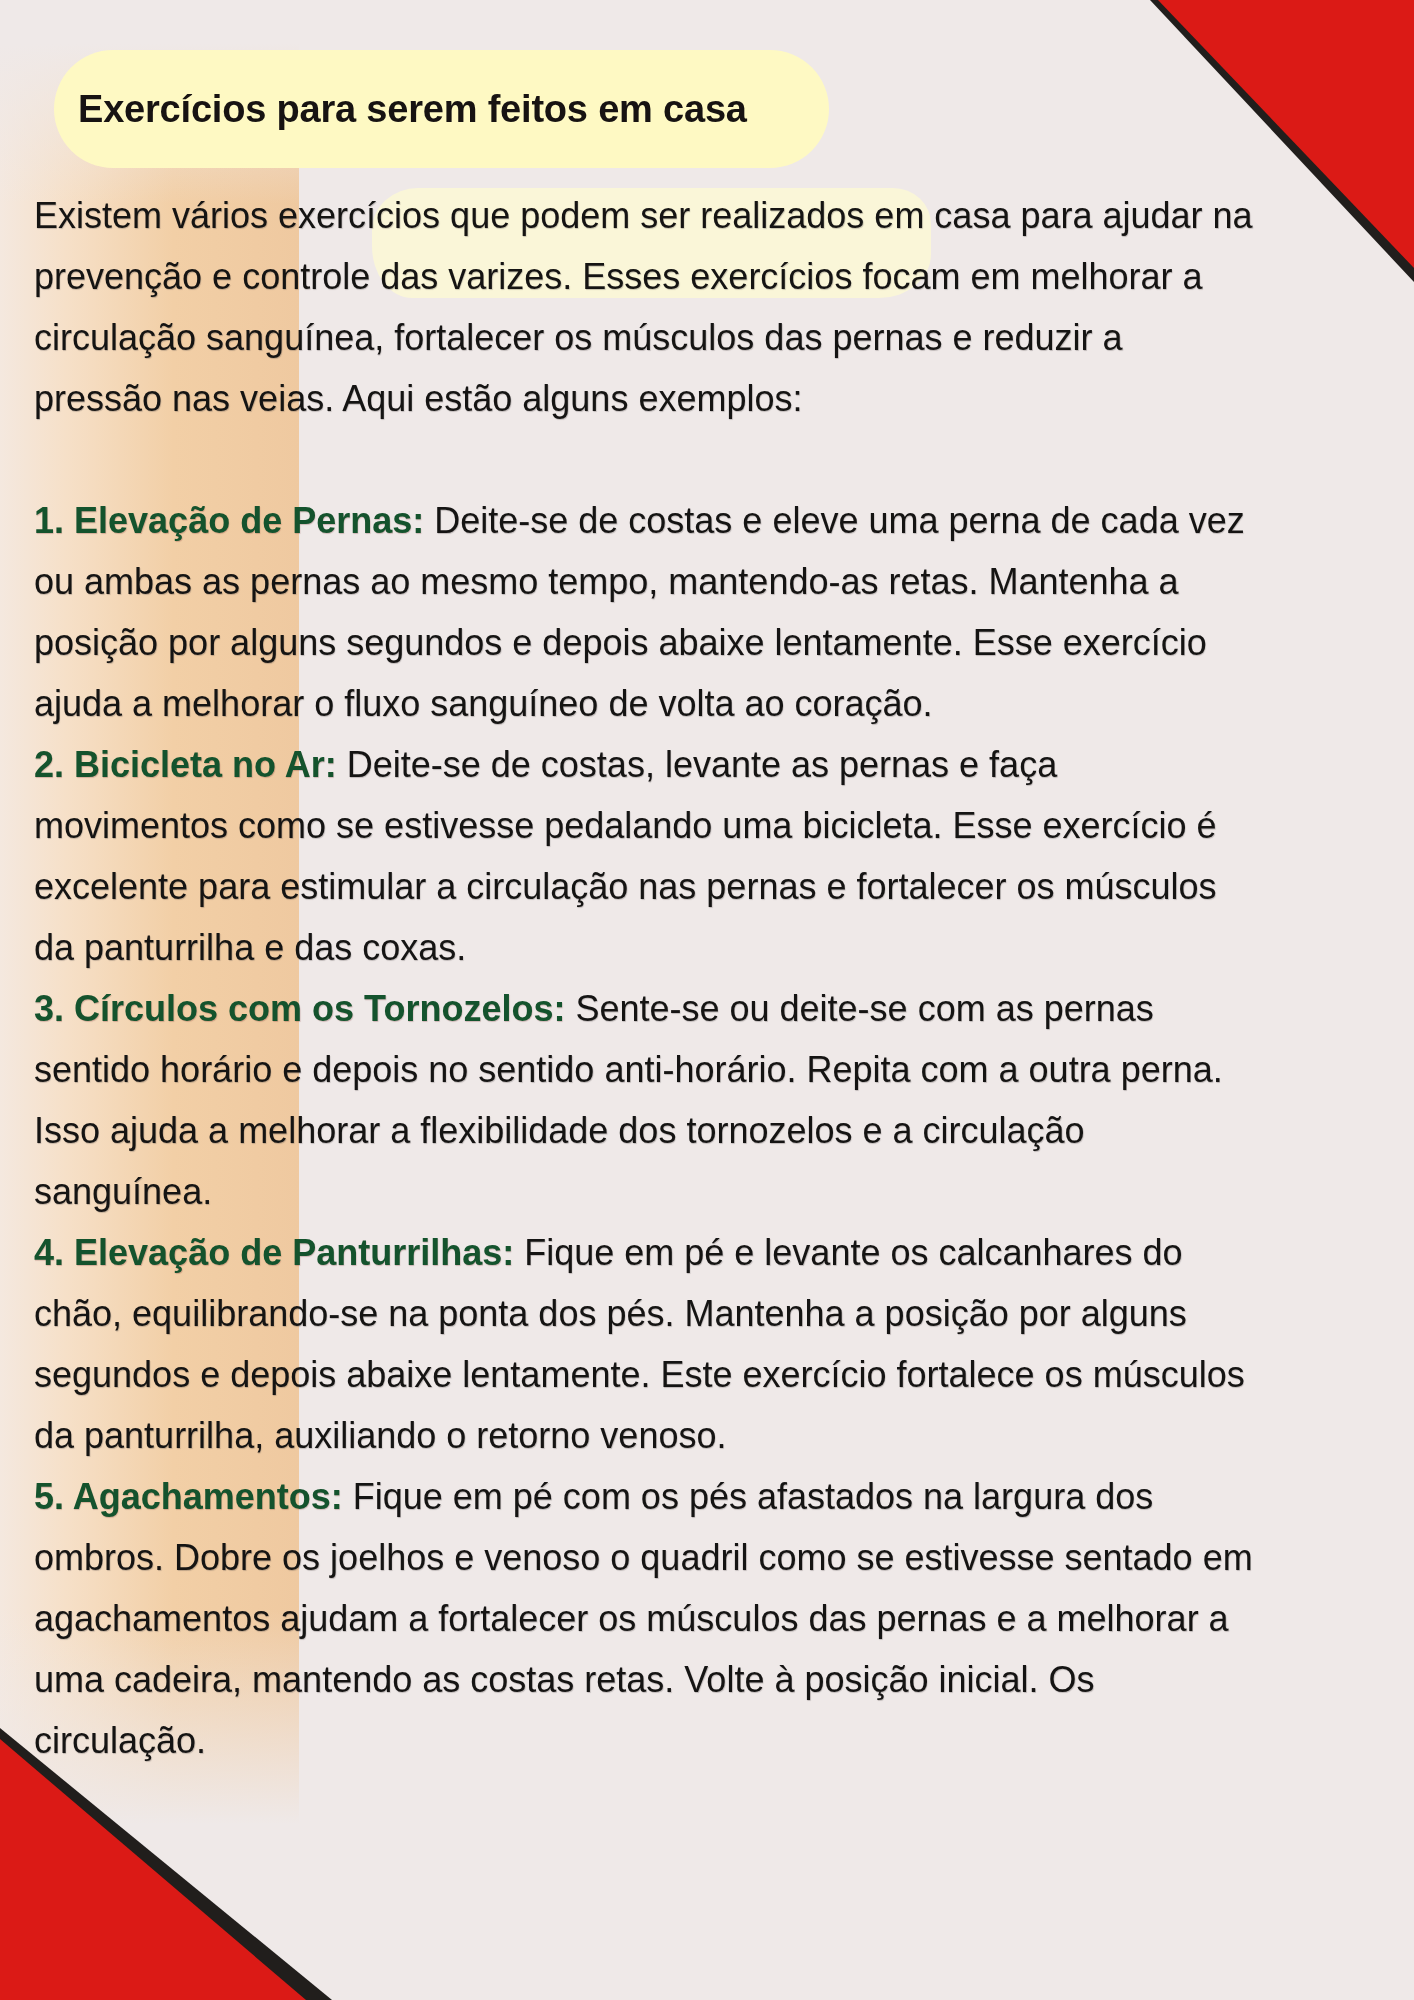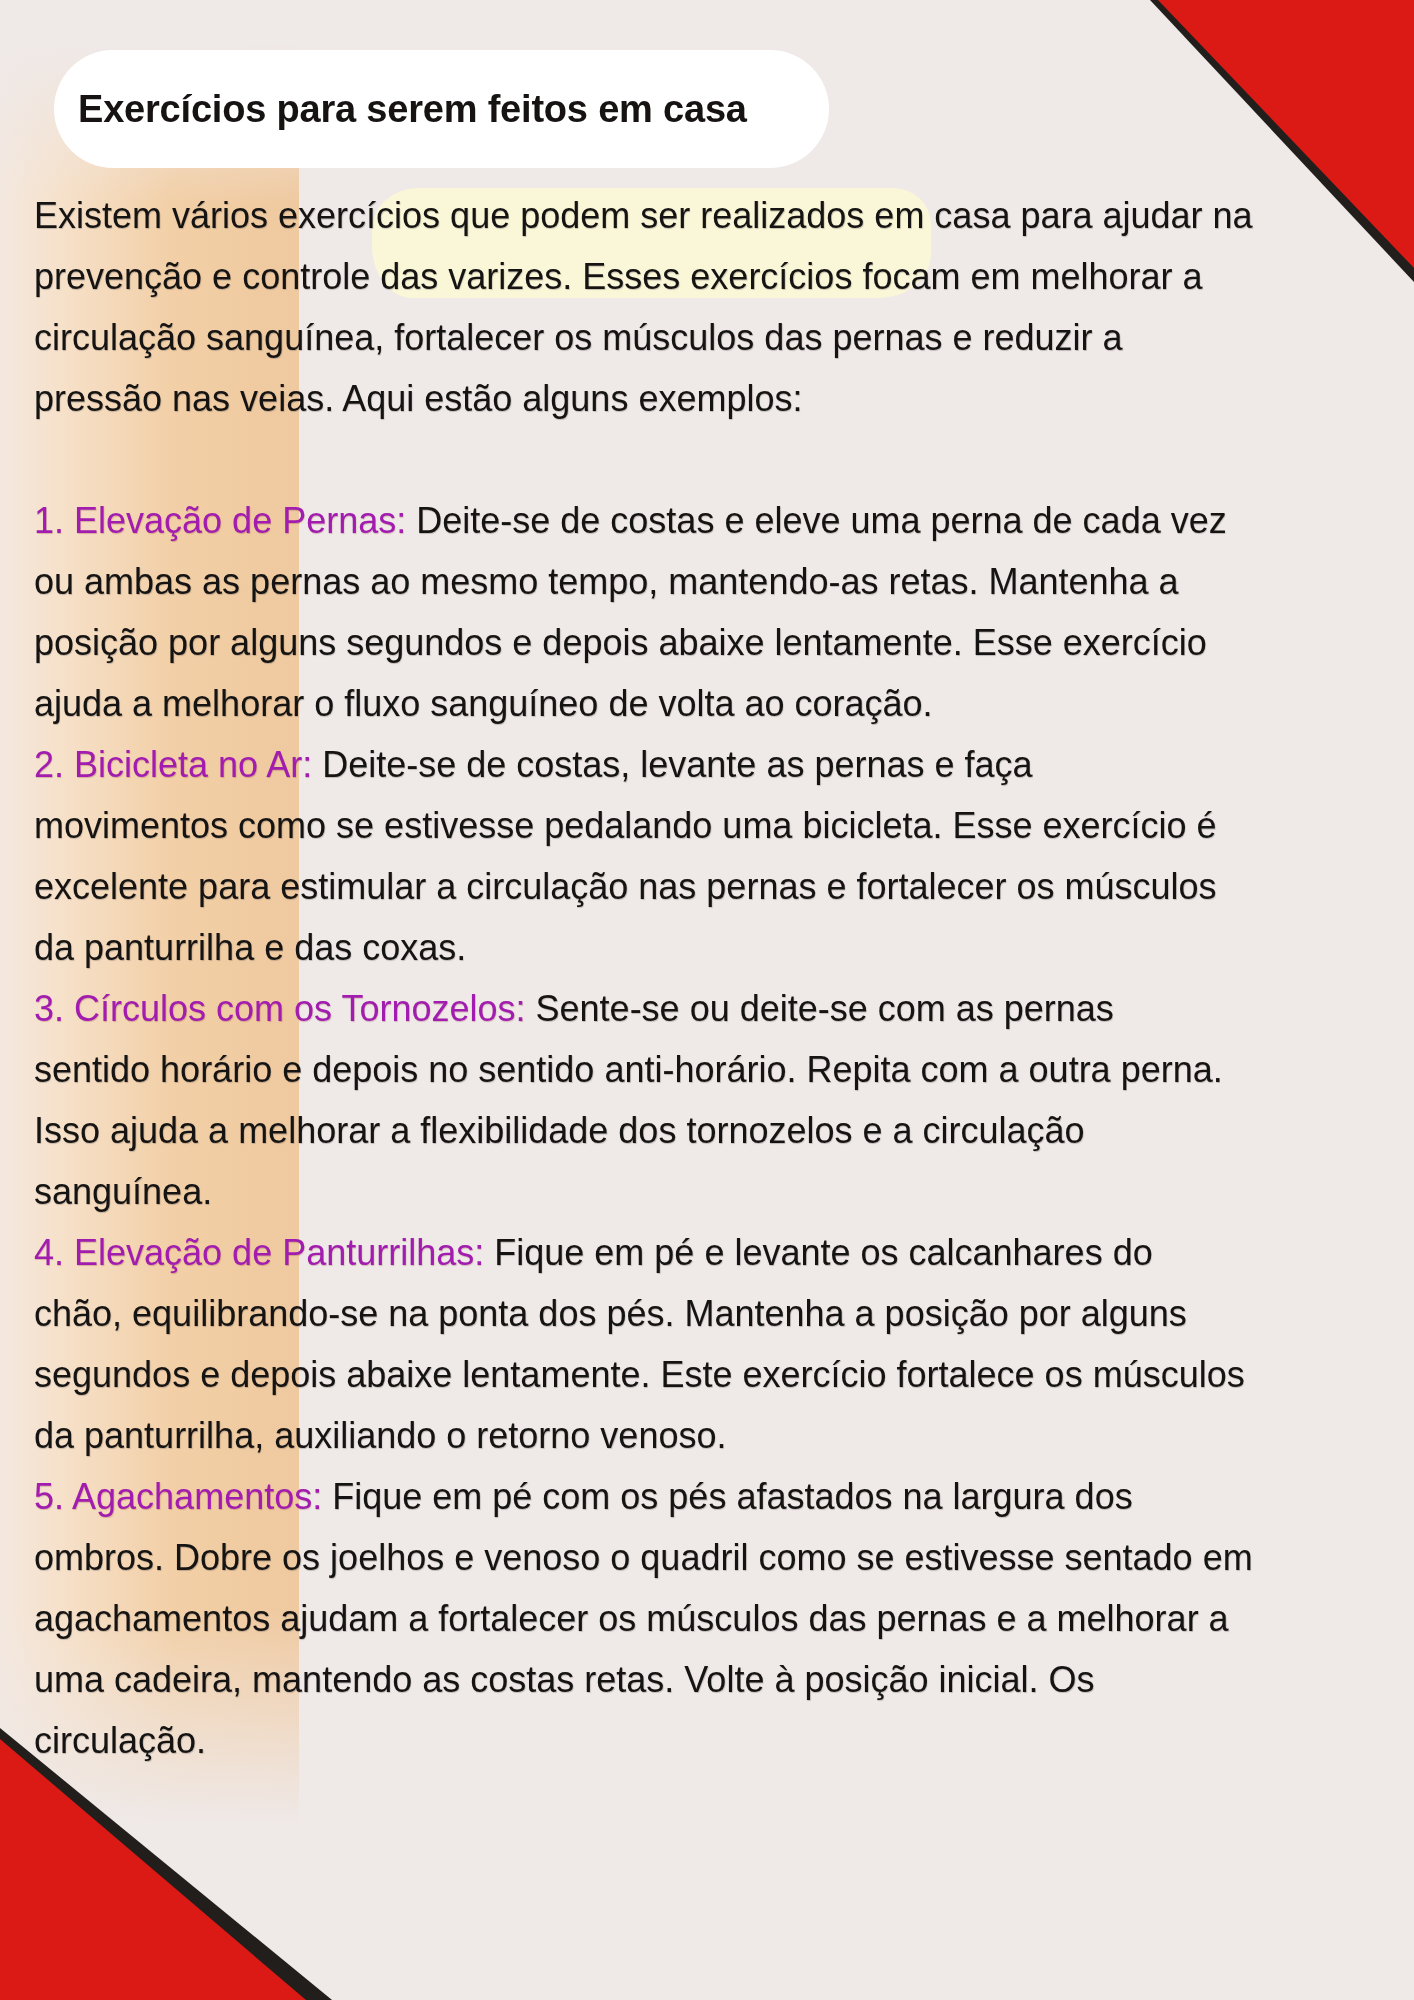--- a/index.html
+++ b/index.html
@@ -30,21 +30,21 @@
   .corner { position: absolute; display: block; }
   .corner-tr { top: 0; right: 0; }
   .corner-bl { bottom: 0; left: 0; }
 
   
   .title-badge {
     position: absolute;
     left: 54px; top: 50px;
     width: 775px; height: 118px;
     border-radius: 59px;
-    background: #ffffff;
+    background: #fef9c3;
     display: flex;
     align-items: center;
     padding: 0 24px;
     box-sizing: border-box;
   }
   .title-text {
     font-size: 38px;
     font-weight: bold;
     color: #171312;
     letter-spacing: -0.2px;
@@ -69,22 +69,22 @@
     font-size: 36px;
     text-shadow: 0.6px 0.8px 0.8px rgba(70,60,60,0.28);
   }
   .line {
     height: 61px;
     line-height: 61px;
     white-space: nowrap;
   }
   .intro { margin: 0 0 61px 0; }
   .hd {
-    color: #a21caf;
-    font-weight: normal;
+    color: #14532d;
+    font-weight: bold;
     margin-right: 10px;
     text-shadow: 0.6px 0.8px 0.8px rgba(120,40,40,0.25);
   }
 </style>
 </head>
 <body>
 
 <div class="canvas">
 
   <div class="peach-blob"></div>

